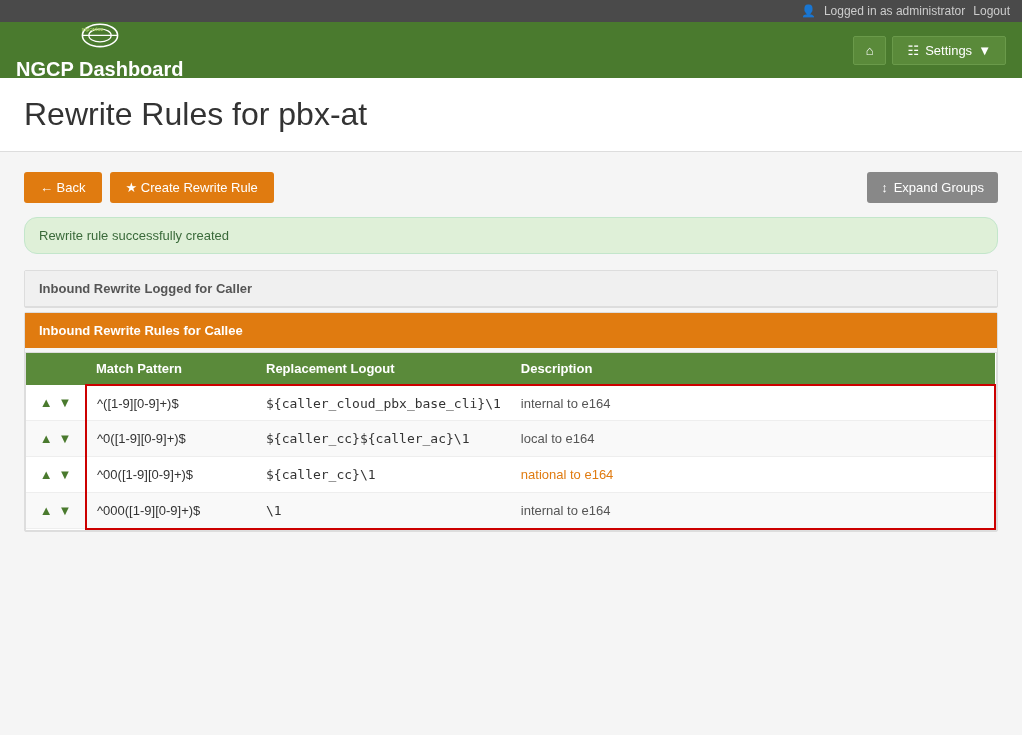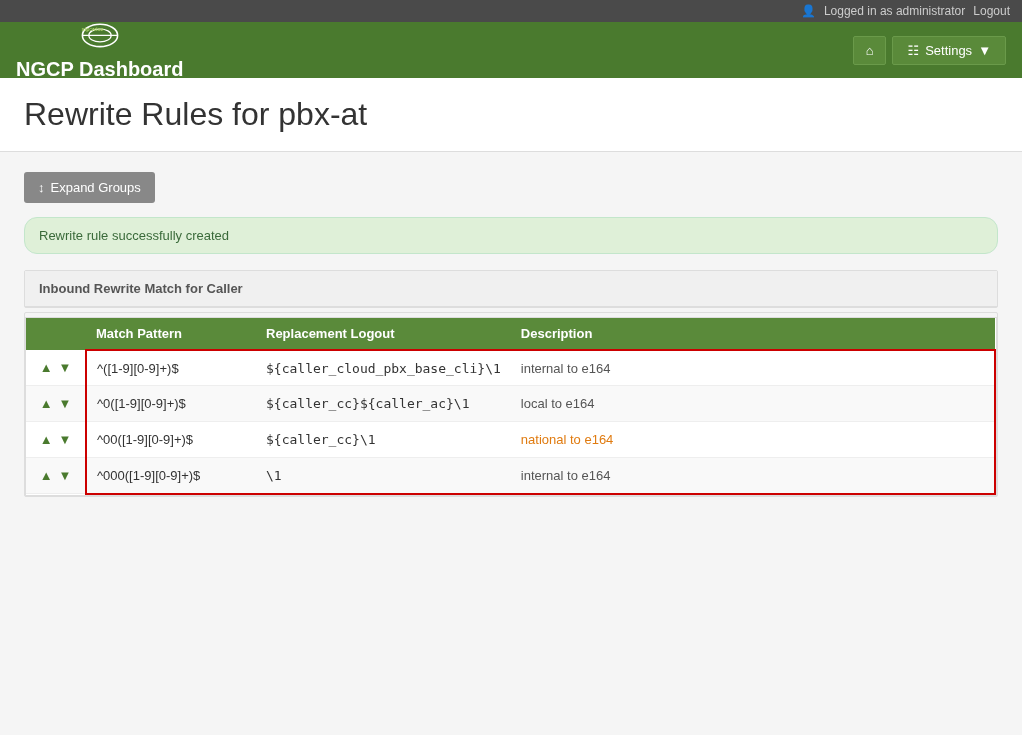--- a/index.html
+++ b/index.html
@@ -243,37 +243,44 @@
   </div>
 </div>
 
 <div class="page-title-area">
   <h1>Rewrite Rules for pbx-at</h1>
 </div>
 
 <div class="main-content">
 
   <div class="action-row">
+    <div class="action-left">
+      <button class="btn-back">← Back</button>
+      <button class="btn-create">★ Create Rewrite Rule</button>
+    </div>
     <button class="btn-expand-groups">
       <span>↕</span>
       <span>Expand Groups</span>
     </button>
   </div>
 
   <div class="alert-success">
     <span>Rewrite rule successfully created</span>
   </div>
 
   <div class="rule-section">
     <div class="rule-section-header">
-      <span>Inbound Rewrite Match for Caller</span>
+      <span>Inbound Rewrite Logged for Caller</span>
     </div>
   </div>
 
   <div class="rule-section">
+    <div class="rule-section-header active">
+      <span>Inbound Rewrite Rules for Callee</span>
+    </div>
 
     <div class="rules-table-wrapper">
       <table class="rules-table">
         <thead>
           <tr>
             <th></th>
             <th>Match Pattern</th>
             <th>Replacement Logout</th>
             <th>Description</th>
             <th></th>

